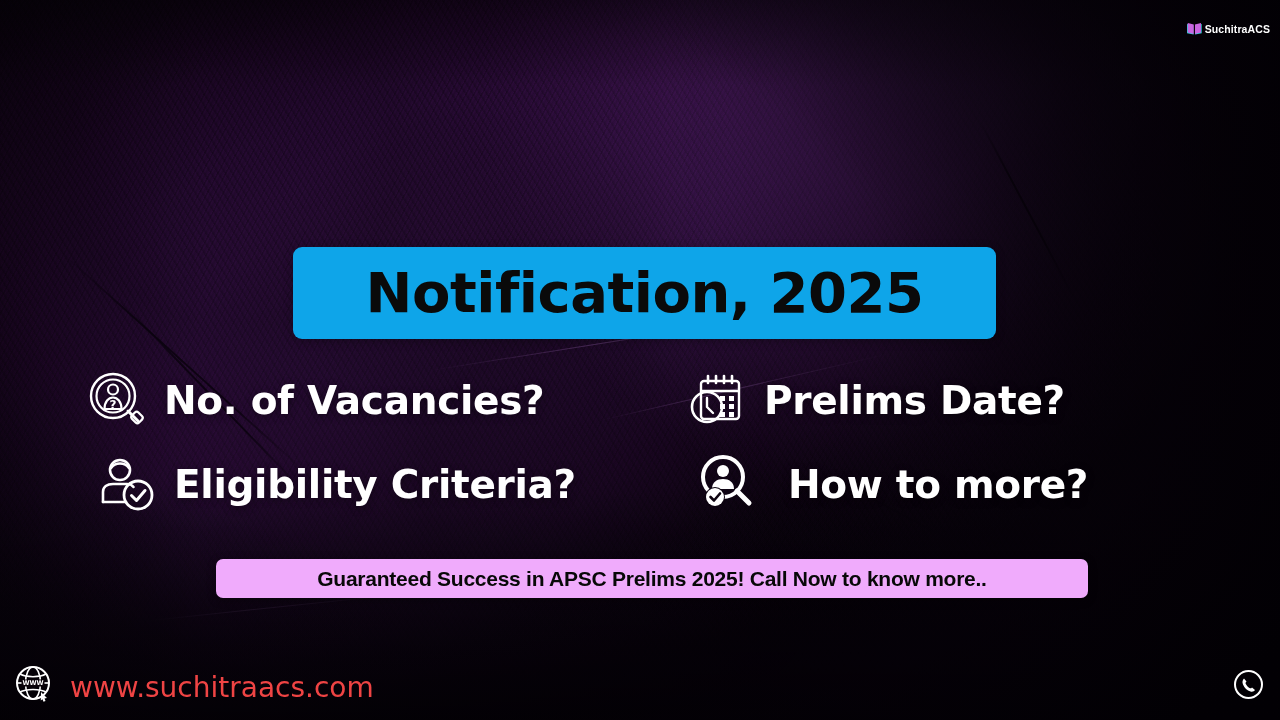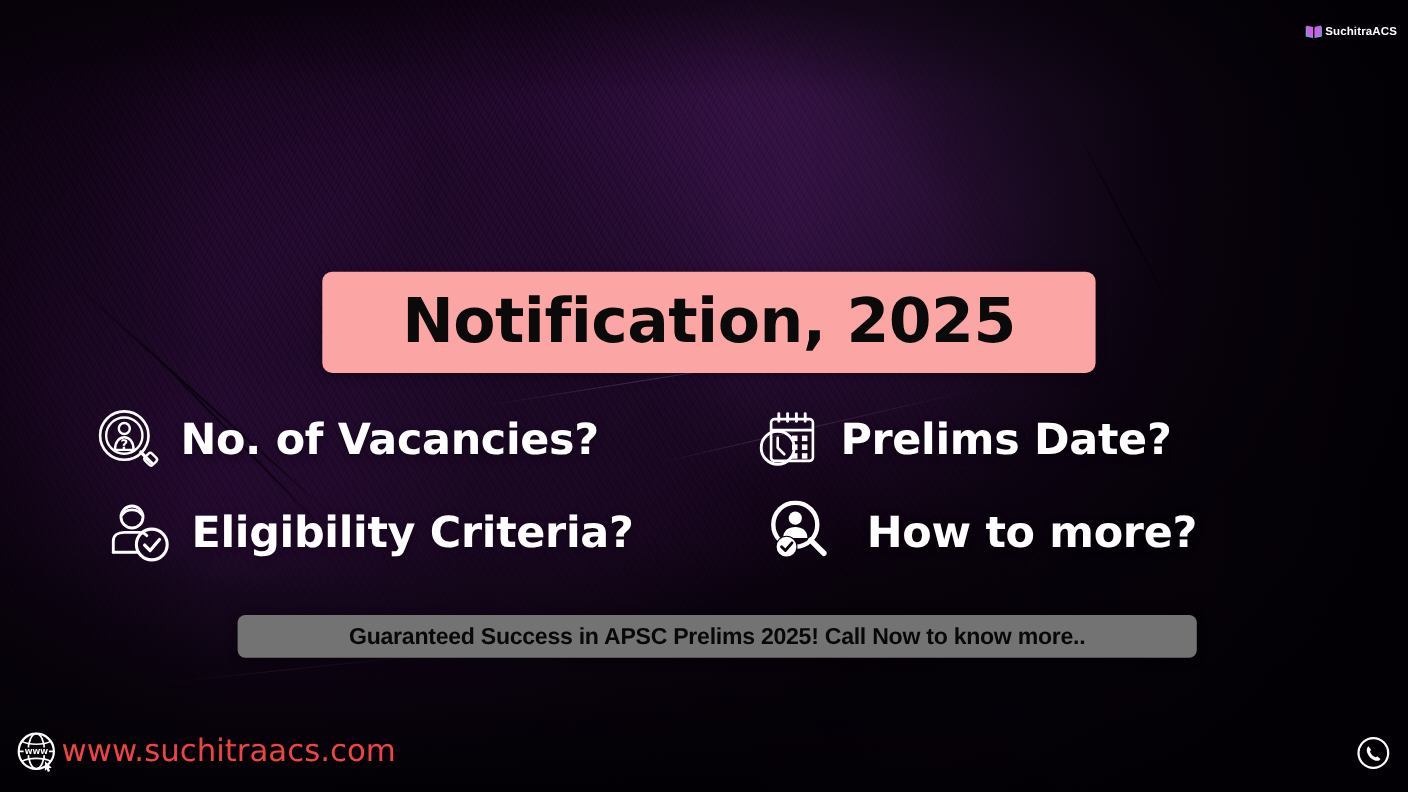--- a/index.html
+++ b/index.html
@@ -107,21 +107,21 @@
     font-weight:bold;
     font-size:38px;
     line-height:1;
     box-shadow:0 2px 8px rgba(0,0,0,.35);
   }
 
   
   .subtitle-banner {
     position:absolute; left:293px; top:247px;
     width:703px; height:92px;
-    background:#fca5a5;
+    background:#0ea5e9;
     border-radius:9px;
     display:flex; align-items:center; justify-content:center;
     z-index:6;
     box-shadow:0 2px 10px rgba(0,0,0,.30);
   }
   .subtitle-text {
     color:#0a0a0a;
     font-family:"DejaVu Sans", sans-serif;
     font-weight:bold;
     font-size:56px;
@@ -154,41 +154,41 @@
     letter-spacing:-.3px;
     white-space:nowrap;
     text-shadow:0 2px 8px rgba(0,0,0,.4);
   }
   .feature.f-apply .feature-label { margin-left:14px; }
 
   
   .cta {
     position:absolute; left:216px; top:559px;
     width:872px; height:39px;
-    background:#737373;
+    background:#f0abfc;
     border-radius:7px;
     display:flex; align-items:center; justify-content:center;
     z-index:6;
     box-shadow:0 2px 9px rgba(0,0,0,.35);
     text-align:center;
   }
   .cta-text {
     color:#080808;
     font-family:"Liberation Sans", sans-serif;
     font-weight:bold;
     font-size:21px;
     line-height:1;
     letter-spacing:-.25px;
     white-space:nowrap;
   }
 
   
   .footer-left {
     position:absolute; left:14px; bottom:18px;
-    display:flex; align-items:center; gap:4px;
+    display:flex; align-items:flex-end; gap:18px;
     z-index:6;
   }
   .footer-right {
     position:absolute; right:16px; bottom:20px;
     display:flex; align-items:center; gap:2px;
     z-index:6;
   }
   .globe-icon { width:38px; height:38px; display:block; }
   .phone-icon { width:31px; height:31px; display:block; }
   .footer-text {

